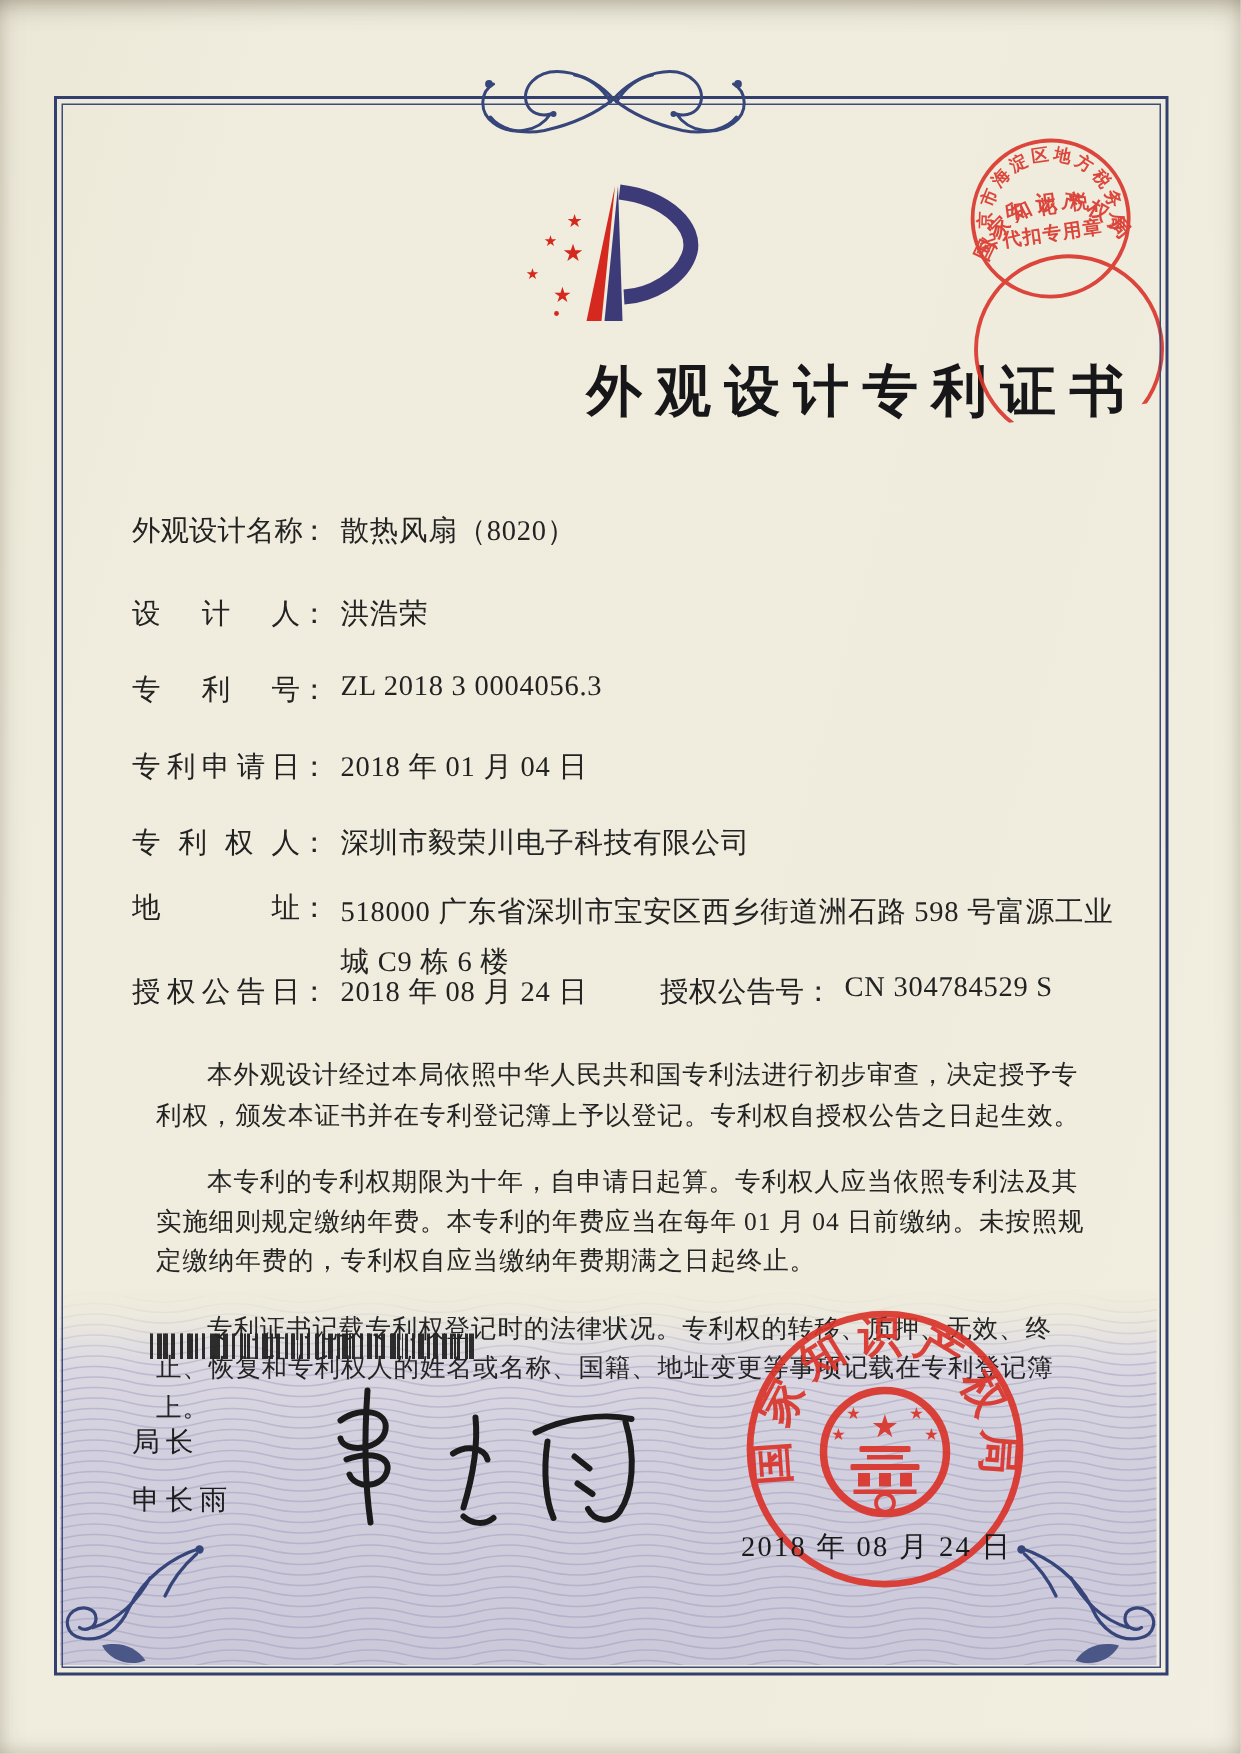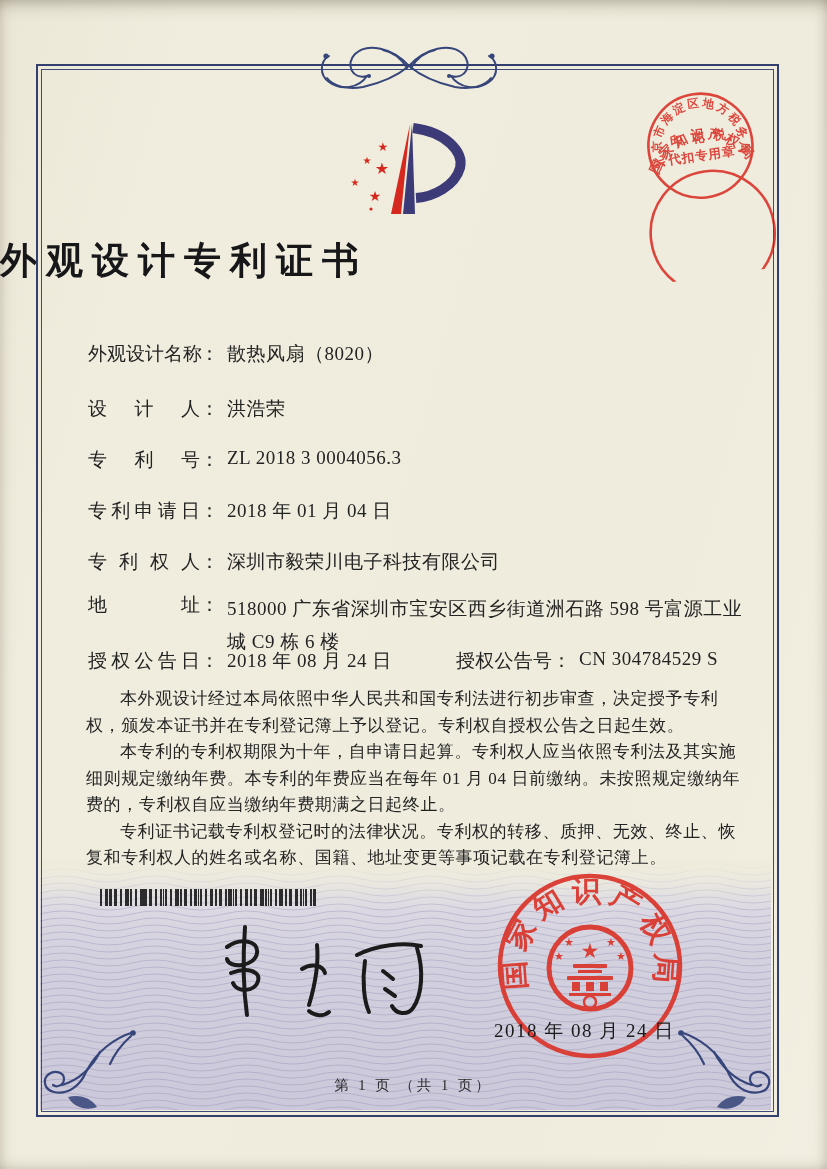--- a/index.html
+++ b/index.html
@@ -33,34 +33,34 @@
   .band svg{display:block}
   .wave{fill:none;stroke:#8f8cb0;stroke-width:1;stroke-opacity:.38}
   .band .fade{
     position:absolute;left:0;top:0;width:100%;height:52px;
     background:linear-gradient(#efecdd,rgba(239,236,221,0));
   }
   
   .cert-no{position:absolute;left:88px;top:118px;font-size:17px;letter-spacing:3px;color:#262626;z-index:3}
   .logo{position:absolute;left:338px;top:118px;z-index:3}
   .title{
-    position:absolute;left:0;top:236px;width:759px;text-align:left;
+    position:absolute;left:0;top:236px;width:759px;text-align:right;
     font-size:37px;font-weight:bold;letter-spacing:9px;color:#17171a;z-index:3;
   }
   .fields{position:absolute;left:88px;top:0;z-index:3;color:#232323}
   .frow{position:absolute;left:0;white-space:nowrap;font-size:19px}
   .flabel{display:inline-block;width:112px;text-align:justify;text-align-last:justify;vertical-align:top}
   .fcolon{display:inline-block;vertical-align:top}
   .fvalue{display:inline-block;margin-left:8px;vertical-align:top;letter-spacing:.5px}
   .fvalue.wrap{white-space:normal;width:532px;line-height:1.75}
-  .grant-no-group{position:absolute;left:368px;top:0;white-space:nowrap}
+  .grant-no-group{position:absolute;left:352px;top:0;white-space:nowrap}
   .grant-no-group .flabel{width:96px}
   .body-text{position:absolute;left:86px;top:686px;width:658px;z-index:3;color:#242424;
     font-size:17px;line-height:26.5px;letter-spacing:.6px}
-  .body-text p{margin:0;text-indent:2em}
+  .body-text p{margin:18px;text-indent:2em}
   
   .barcode{
     position:absolute;left:100px;top:889px;width:216px;height:17px;z-index:2;opacity:.88;
     background:
       repeating-linear-gradient(90deg,#141414 0 2px,transparent 2px 5px),
       repeating-linear-gradient(90deg,#141414 0 1px,transparent 1px 7px),
       repeating-linear-gradient(90deg,transparent 0 9px,#141414 9px 11px,transparent 11px 17px);
   }
   .officer{position:absolute;left:88px;top:948px;z-index:3;color:#1d1d1d;font-size:18.5px;letter-spacing:4px}
   .officer div{margin-bottom:14px}
@@ -203,20 +203,24 @@
   </div>
 
   <div class="body-text">
     <p>本外观设计经过本局依照中华人民共和国专利法进行初步审查，决定授予专利权，颁发本证书并在专利登记簿上予以登记。专利权自授权公告之日起生效。</p>
     <p>本专利的专利权期限为十年，自申请日起算。专利权人应当依照专利法及其实施细则规定缴纳年费。本专利的年费应当在每年 01 月 04 日前缴纳。未按照规定缴纳年费的，专利权自应当缴纳年费期满之日起终止。</p>
     <p>专利证书记载专利权登记时的法律状况。专利权的转移、质押、无效、终止、恢复和专利权人的姓名或名称、国籍、地址变更等事项记载在专利登记簿上。</p>
   </div>
 
   <div class="barcode"></div>
 
+  <div class="officer">
+    <div>局长</div>
+    <div>申长雨</div>
+  </div>
 
   <svg class="signature" width="235" height="108" viewBox="0 0 235 108">
     <g fill="none" stroke="#1b1b1b" stroke-width="4" stroke-linecap="round" stroke-linejoin="round">
       <path d="M40,12 C38,40 38,72 42,100"></path>
       <path d="M22,32 C36,22 54,26 52,38 C50,52 24,54 22,44"></path>
       <path d="M26,58 C42,52 56,56 53,66 C50,77 32,78 28,68"></path>
       <path d="M112,30 C114,50 110,70 104,90"></path>
       <path d="M97,54 C106,48 118,50 120,58"></path>
       <path d="M104,96 C110,101 118,102 124,97"></path>
       <path d="M152,40 C172,30 198,27 216,31"></path>
@@ -268,15 +272,14 @@
       </text>
       <text x="75" y="60" font-size="12.5" fill="#da342a" font-weight="bold" text-anchor="middle" letter-spacing="3">印 花 税</text>
       <text x="75" y="78" font-size="12.5" fill="#da342a" font-weight="bold" text-anchor="middle" letter-spacing="1">代扣专用章</text>
       <circle cx="75" cy="152" r="62" fill="none" stroke="#da342a" stroke-width="2.6"></circle>
       <text class="sealtxt" font-size="13.5" letter-spacing="3">
         <textPath href="#ipArc" startOffset="50%" text-anchor="middle">国家知识产权局</textPath>
       </text>
     </g>
   </svg>
 
-  <div class="footer">第 1 页 （共 1 页）</div>
 
 </div>
 
 </body></html>

